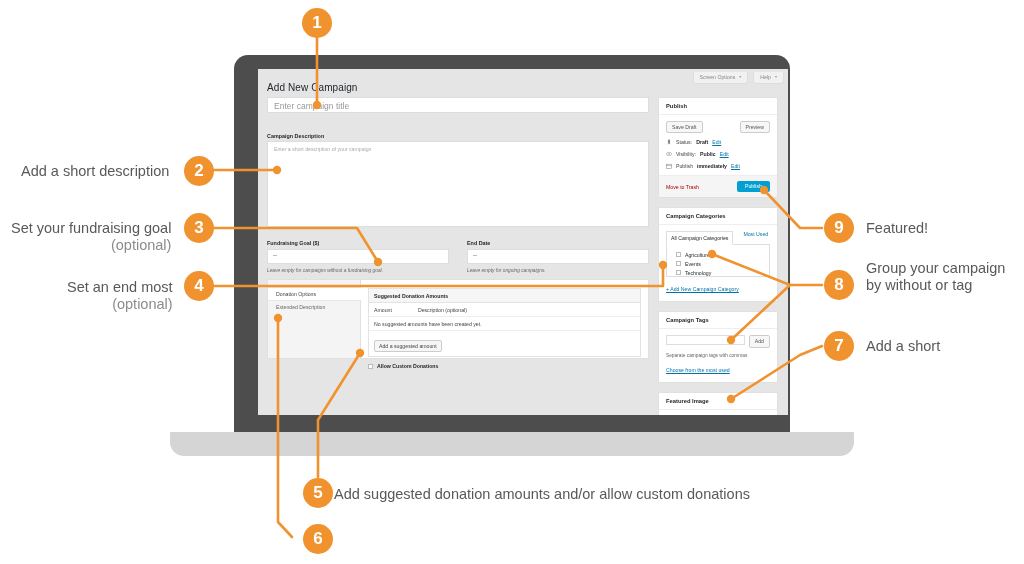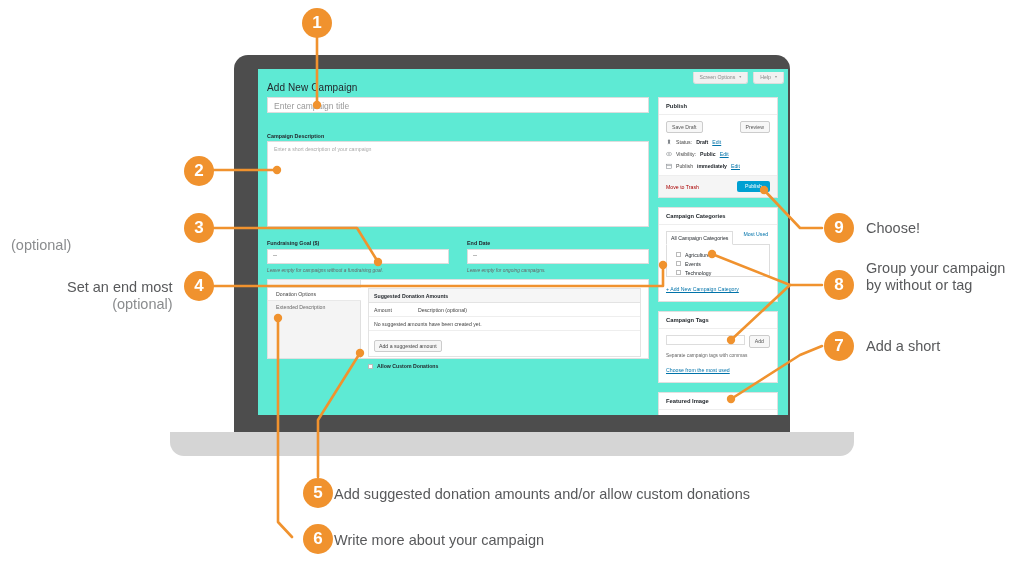--- a/index.html
+++ b/index.html
@@ -18,21 +18,21 @@
   .laptop-base{
     position:absolute;left:170px;top:432px;width:684px;height:24px;
     background:#d5d5d5;border-radius:0 0 14px 14px;z-index:3;
   }
   .laptop-bezel{
     position:absolute;left:234px;top:55px;width:556px;height:378px;
     background:#4d4d4d;border-radius:14px 14px 0 0;z-index:2;
   }
   .screen{
     position:absolute;left:258px;top:69px;width:530px;height:346px;
-    background:#5eead4;overflow:hidden;z-index:3;
+    background:#e5e5e5;overflow:hidden;z-index:3;
   }
 
   
   .wp-topbar{position:absolute;right:4px;top:3px;display:flex;gap:5px;}
   .tb-btn{
     background:#f1f1f1;border:1px solid #ddd;border-top:none;
     border-radius:0 0 3px 3px;
     font-size:5.2px;color:#888;padding:2.5px 6px 3px 6px;line-height:1;
     display:flex;align-items:center;gap:4px;white-space:nowrap;
   }
@@ -350,44 +350,44 @@
       <circle cx="731" cy="399" r="4.2"></circle>
       <circle cx="712" cy="254" r="4.2"></circle>
       <circle cx="731" cy="340" r="4.2"></circle>
       <circle cx="764" cy="190" r="4.2"></circle>
     </g>
   </svg>
 
   <div class="num" style="left:302px;top:8px;">1</div>
 
   <div class="num" style="left:184px;top:156px;">2</div>
+  <div class="note r" style="left:21px;top:163px;">Add a short description</div>
 
   <div class="num" style="left:184px;top:213px;">3</div>
   <div class="note r" style="left:11px;top:220px;">
-    <br>
+    <span>Set your fundraising goal</span><br>
     <span class="opt">(optional)</span>
   </div>
 
   <div class="num" style="left:184px;top:271px;">4</div>
   <div class="note r" style="left:67px;top:279px;">
     <span>Set an end most</span><br>
     <span class="opt">(optional)</span>
   </div>
 
   <div class="num" style="left:303px;top:478px;">5</div>
   <div class="note" style="left:334px;top:486px;">Add suggested donation amounts and/or allow custom donations</div>
 
   <div class="num" style="left:303px;top:524px;">6</div>
-  <div class="note" style="left:334px;top:532px;">Write more about your campaign</div>
 
   <div class="num" style="left:824px;top:331px;">7</div>
   <div class="note" style="left:866px;top:338px;">Add a short</div>
 
   <div class="num" style="left:824px;top:270px;">8</div>
   <div class="note" style="left:866px;top:260px;">
     <span>Group your campaign</span><br>
     <span>by without or tag</span>
   </div>
 
   <div class="num" style="left:824px;top:213px;">9</div>
-  <div class="note" style="left:866px;top:220px;">Choose!</div>
+  <div class="note" style="left:866px;top:220px;">Featured!</div>
 
 </div>
 
 </body></html>

